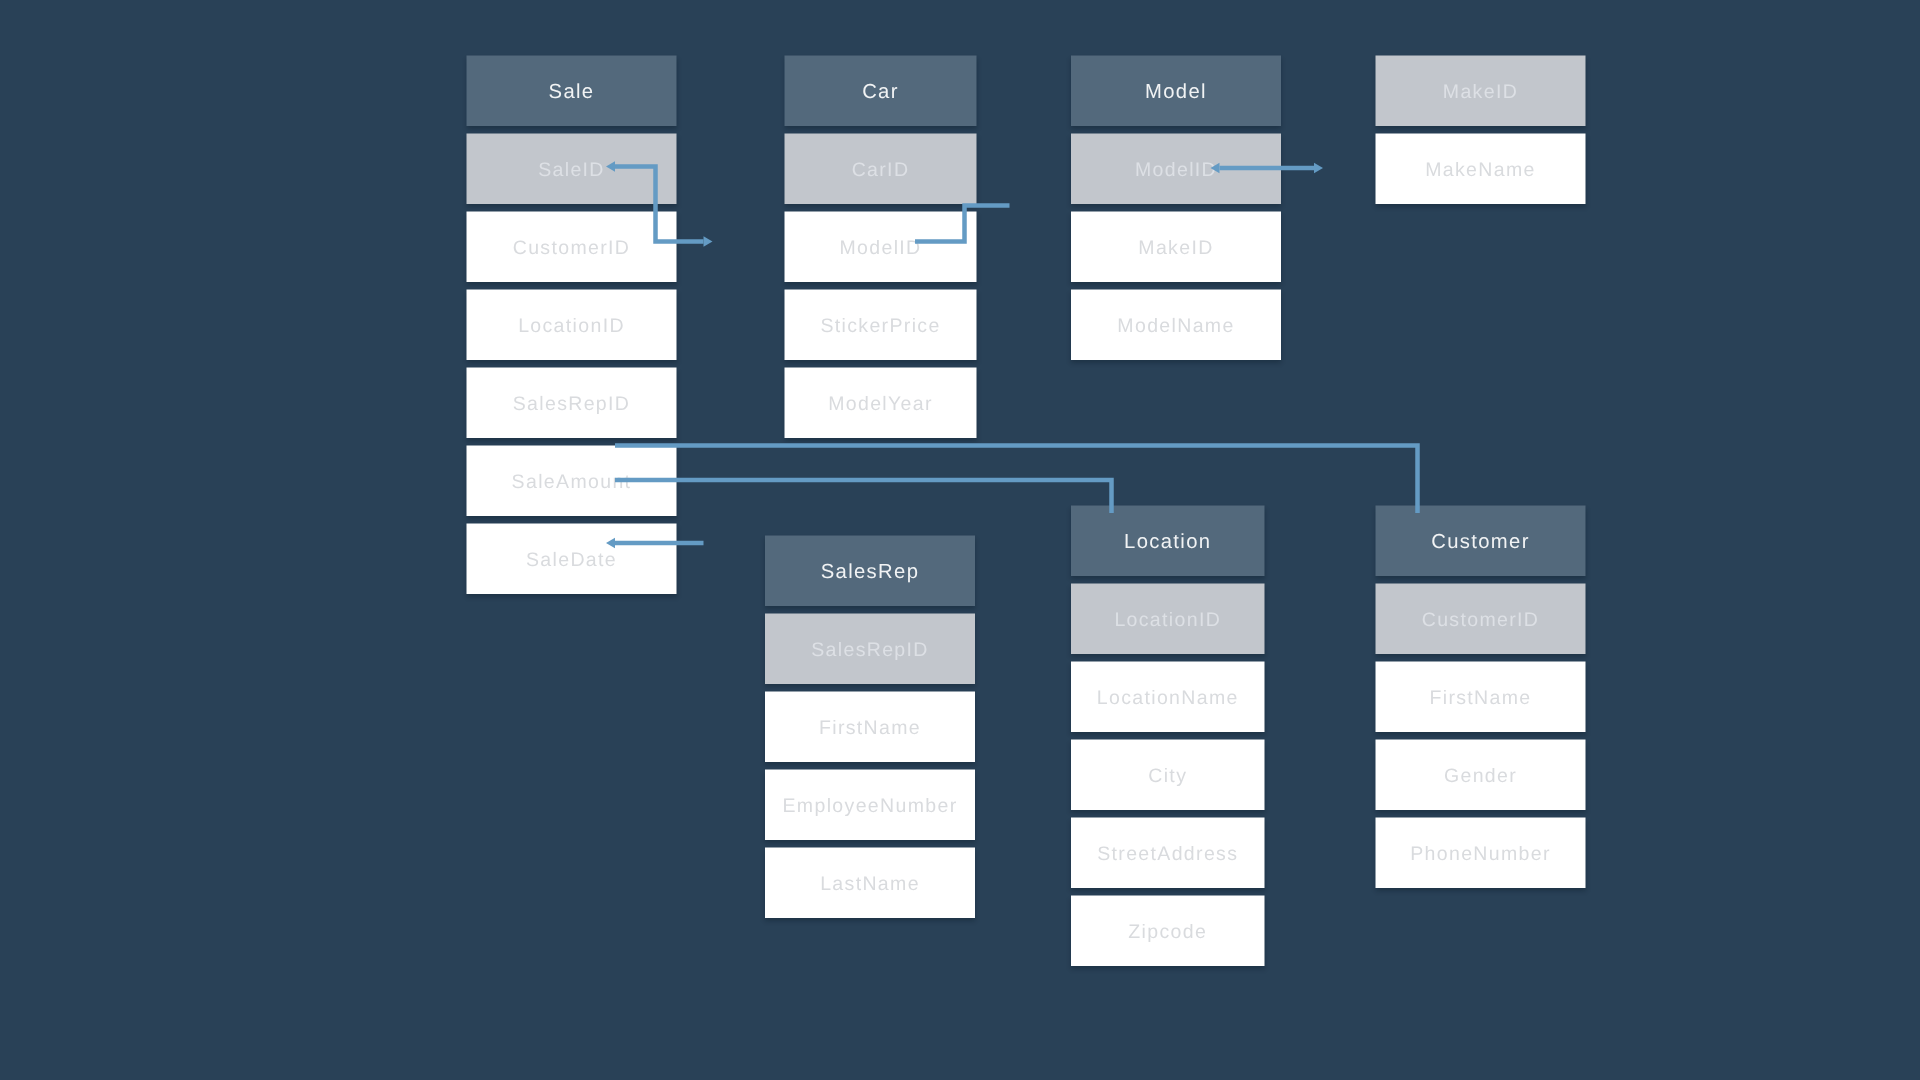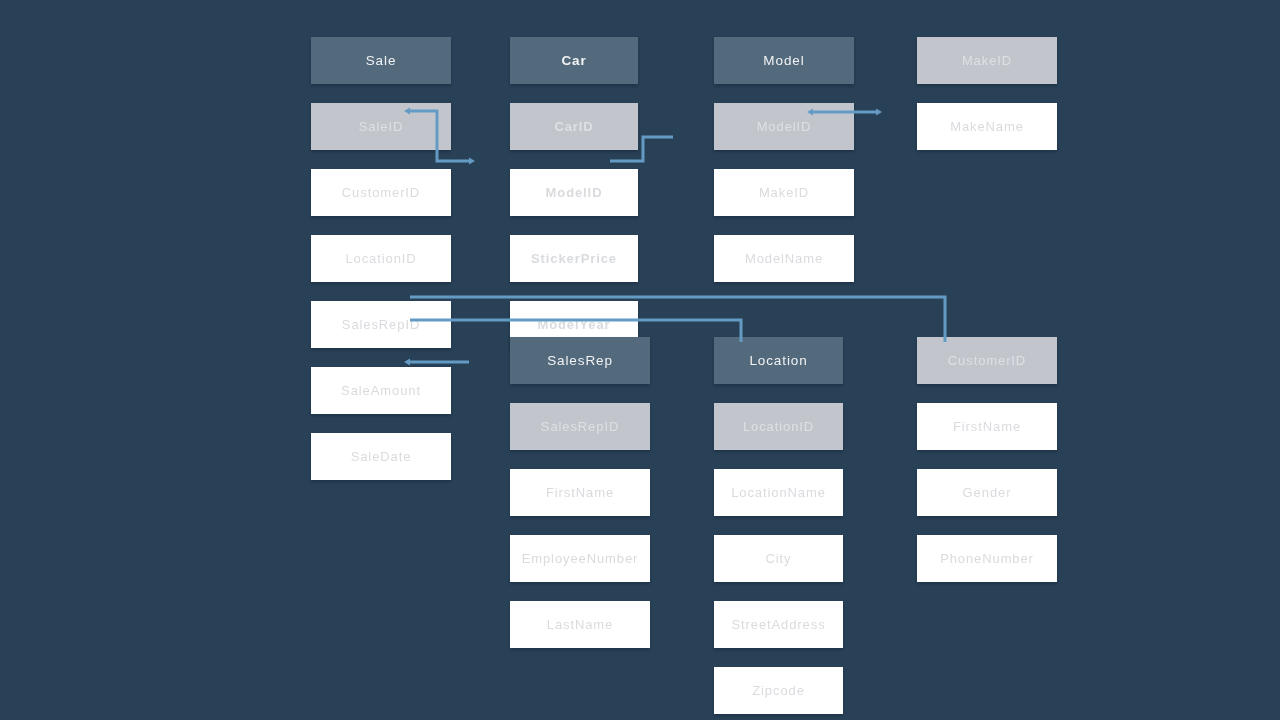--- a/index.html
+++ b/index.html
@@ -16,21 +16,21 @@
   .canvas {
     position: relative;
     width: 1280px;
     height: 720px;
     background: var(--bg, #294157);
   }
   .db-table {
     position: absolute;
     display: flex;
     flex-direction: column;
-    gap: 19px;
+    gap: 5px;
     z-index: 1;
     padding-left: 41px;
   }
   .cell {
     height: 47px;
     display: flex;
     align-items: center;
     justify-content: center;
     font-size: 13px;
     letter-spacing: 0.9px;
@@ -77,51 +77,52 @@
     </svg>
 <div class="db-table" style="left: 270px; top: 37px; width: 140px;">
       <div class="cell header">Sale</div>
       <div class="cell key">SaleID</div>
       <div class="cell field">CustomerID</div>
       <div class="cell field">LocationID</div>
       <div class="cell field">SalesRepID</div>
       <div class="cell field">SaleAmount</div>
       <div class="cell field">SaleDate</div>
     </div>
-    <div class="db-table" style="left: 469px; top: 37px; width: 128px; font-weight: bold;">
+    <div class="db-table" style="left: 482px; top: 37px; width: 128px;">
       <div class="cell header">Car</div>
       <div class="cell key">CarID</div>
       <div class="cell field">ModelID</div>
       <div class="cell field">StickerPrice</div>
       <div class="cell field">ModelYear</div>
     </div>
     <div class="db-table" style="left: 673px; top: 37px; width: 140px;">
       <div class="cell header">Model</div>
       <div class="cell key">ModelID</div>
       <div class="cell field">MakeID</div>
       <div class="cell field">ModelName</div>
     </div>
     <div class="db-table" style="left: 876px; top: 37px; width: 140px;">
       <div class="cell key">MakeID</div>
       <div class="cell field">MakeName</div>
     </div>
-    <div class="db-table" style="left: 469px; top: 337px; width: 140px;">
+    <div class="db-table" style="left: 469px; top: 357px; width: 140px;">
       <div class="cell header">SalesRep</div>
       <div class="cell key">SalesRepID</div>
       <div class="cell field">FirstName</div>
       <div class="cell field">EmployeeNumber</div>
       <div class="cell field">LastName</div>
     </div>
     <div class="db-table" style="left: 673px; top: 337px; width: 129px;">
       <div class="cell header">Location</div>
       <div class="cell key">LocationID</div>
       <div class="cell field">LocationName</div>
       <div class="cell field">City</div>
       <div class="cell field">StreetAddress</div>
       <div class="cell field">Zipcode</div>
     </div>
     <div class="db-table" style="left: 876px; top: 337px; width: 140px;">
+      <div class="cell header">Customer</div>
       <div class="cell key">CustomerID</div>
       <div class="cell field">FirstName</div>
       <div class="cell field">Gender</div>
       <div class="cell field">PhoneNumber</div>
     </div>
   </div>
 
 </body></html>

